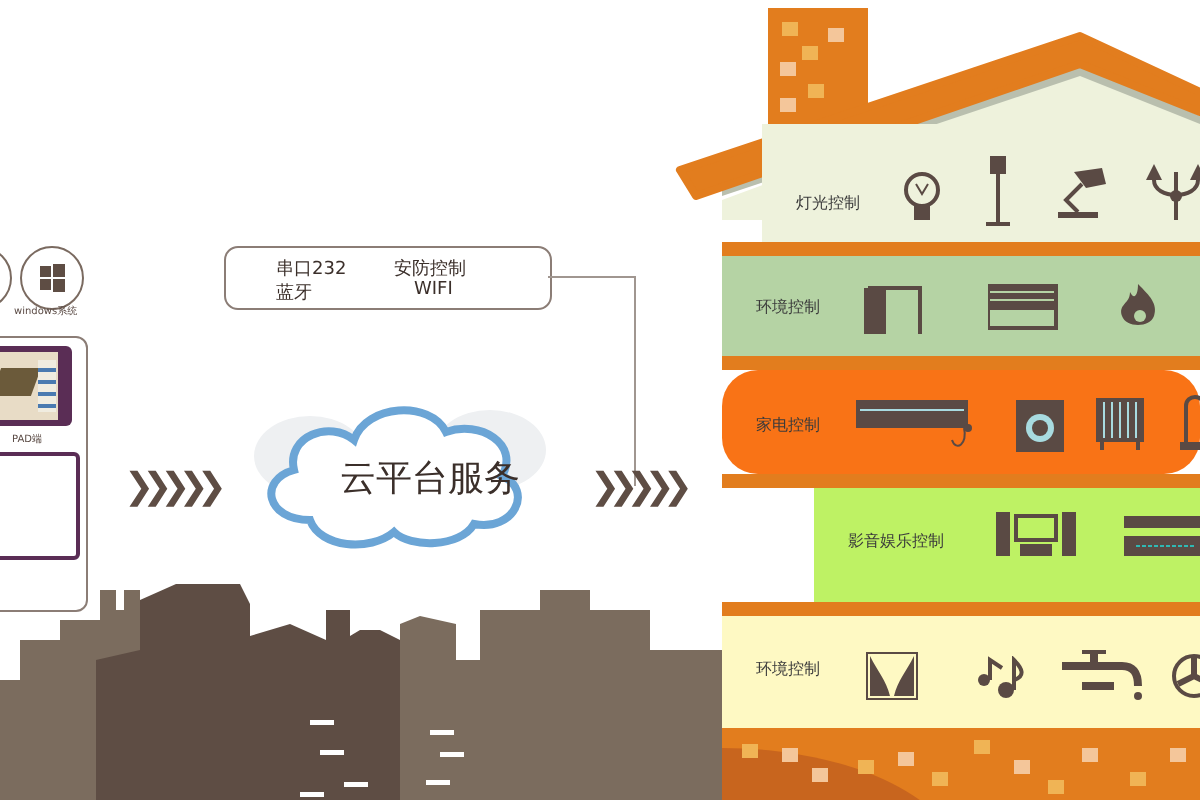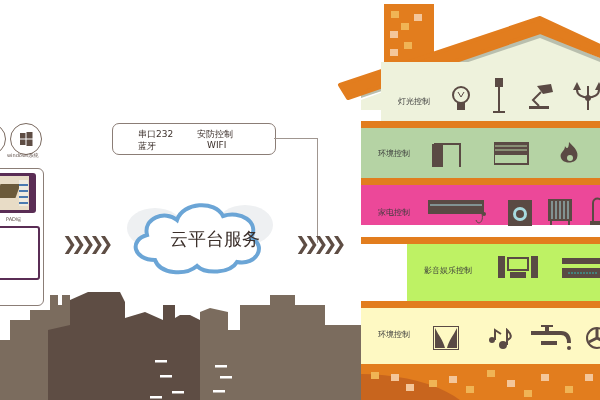--- a/index.html
+++ b/index.html
@@ -131,21 +131,21 @@
       <rect x="1" y="1" width="32" height="12" fill="#5a4a44"></rect>
       <path d="M1,4 L33,4 M1,8 L33,8" stroke="#b5d3a4"></path>
     </svg>
   <svg class="icon" width="20" height="22" viewBox="0 0 20 22" style="left:198px;top:14px;">
       <path d="M10,0 C16,6 20,10 18,16 C16,22 4,22 2,16 C0,10 6,10 6,4 C8,8 10,6 10,0 Z" fill="#5a4a44"></path>
       <circle cx="11" cy="16" r="3" fill="#b5d3a4"></circle>
     </svg>
 </div>
 <div class="sep" style="top:178px;"></div>
 
-<div class="band" style="top:185px;height:40px;background:#ec4899;">
+<div class="band" style="top:185px;height:52px;background:#f97316;border-radius:18px;">
   <div class="band-label" style="top:22px;">家电控制</div>
   <svg class="icon" width="60" height="30" viewBox="0 0 60 30" style="left:67px;top:15px;">
       <rect x="0" y="0" width="56" height="14" fill="#5a4a44"></rect>
       <path d="M2,5 L54,5" stroke="#a8dbe0"></path>
       <path d="M54,14 C56,22 50,26 48,20" stroke="#5a4a44" fill="none"></path>
       <circle cx="56" cy="14" r="2" fill="#5a4a44"></circle>
     </svg>
   <svg class="icon" width="24" height="26" viewBox="0 0 24 26" style="left:147px;top:15px;">
       <rect x="0" y="0" width="24" height="26" fill="#5a4a44"></rect>
       <circle cx="12" cy="14" r="7" fill="#a8dbe0"></circle>

